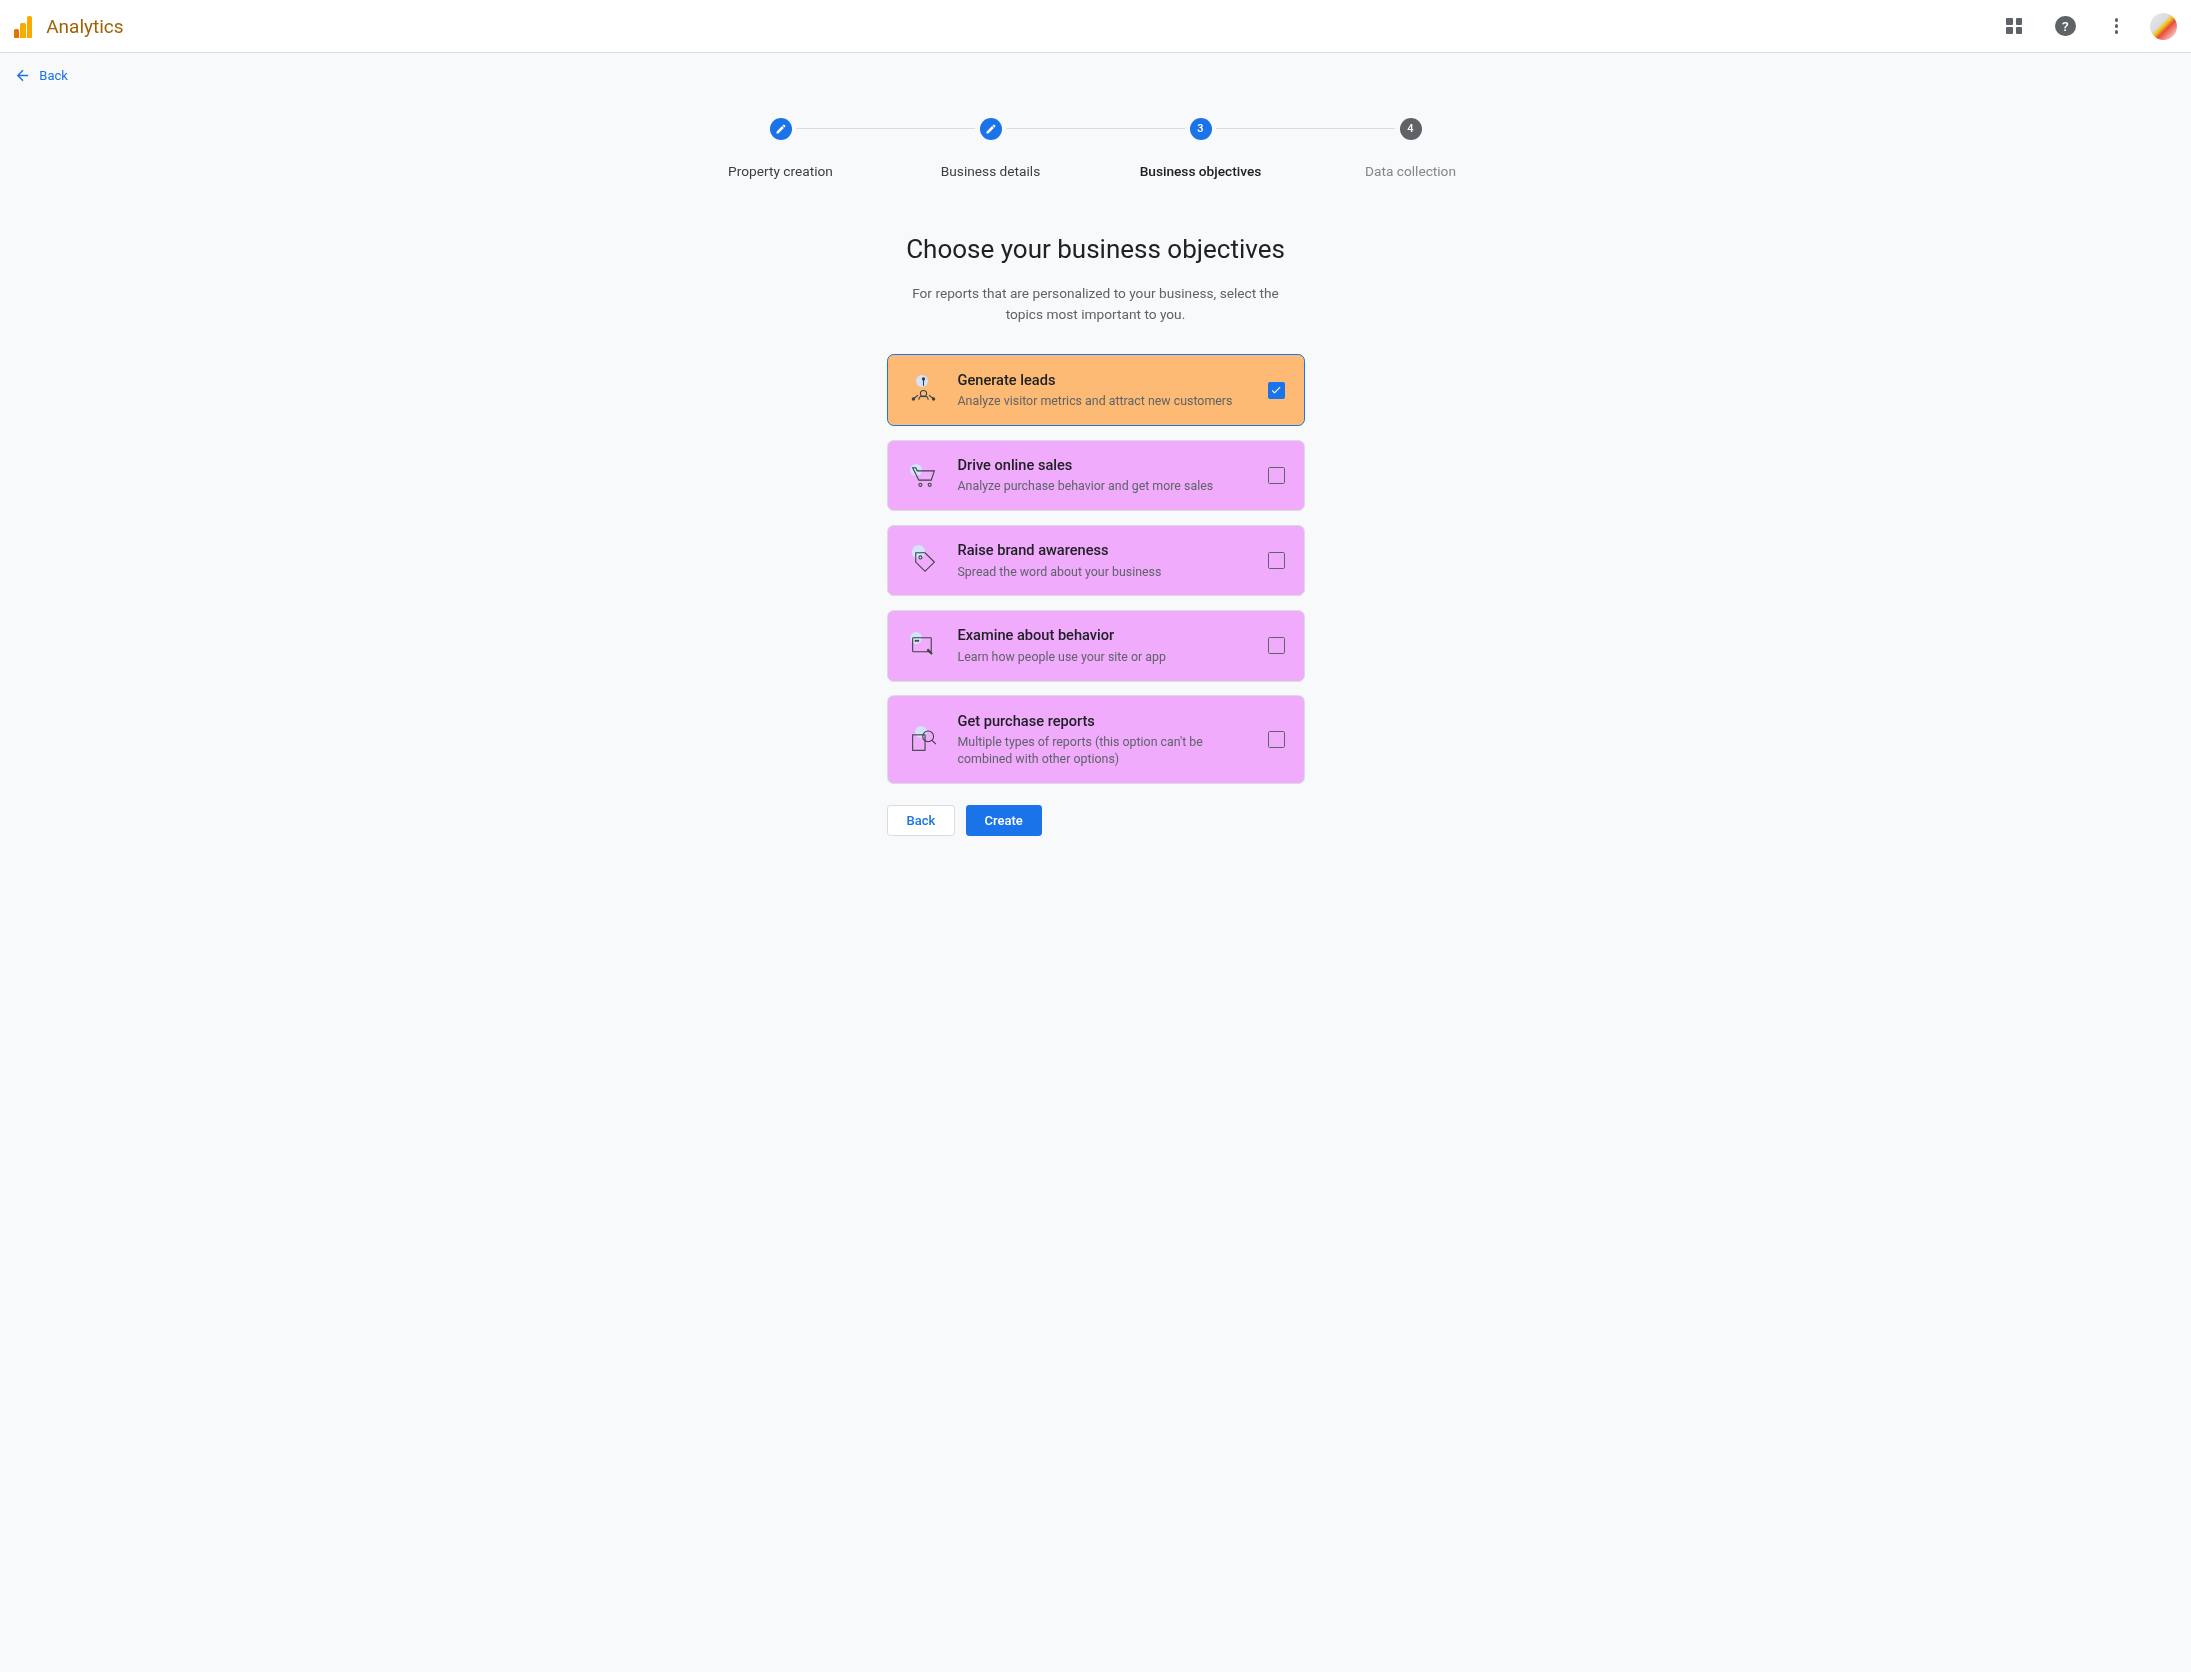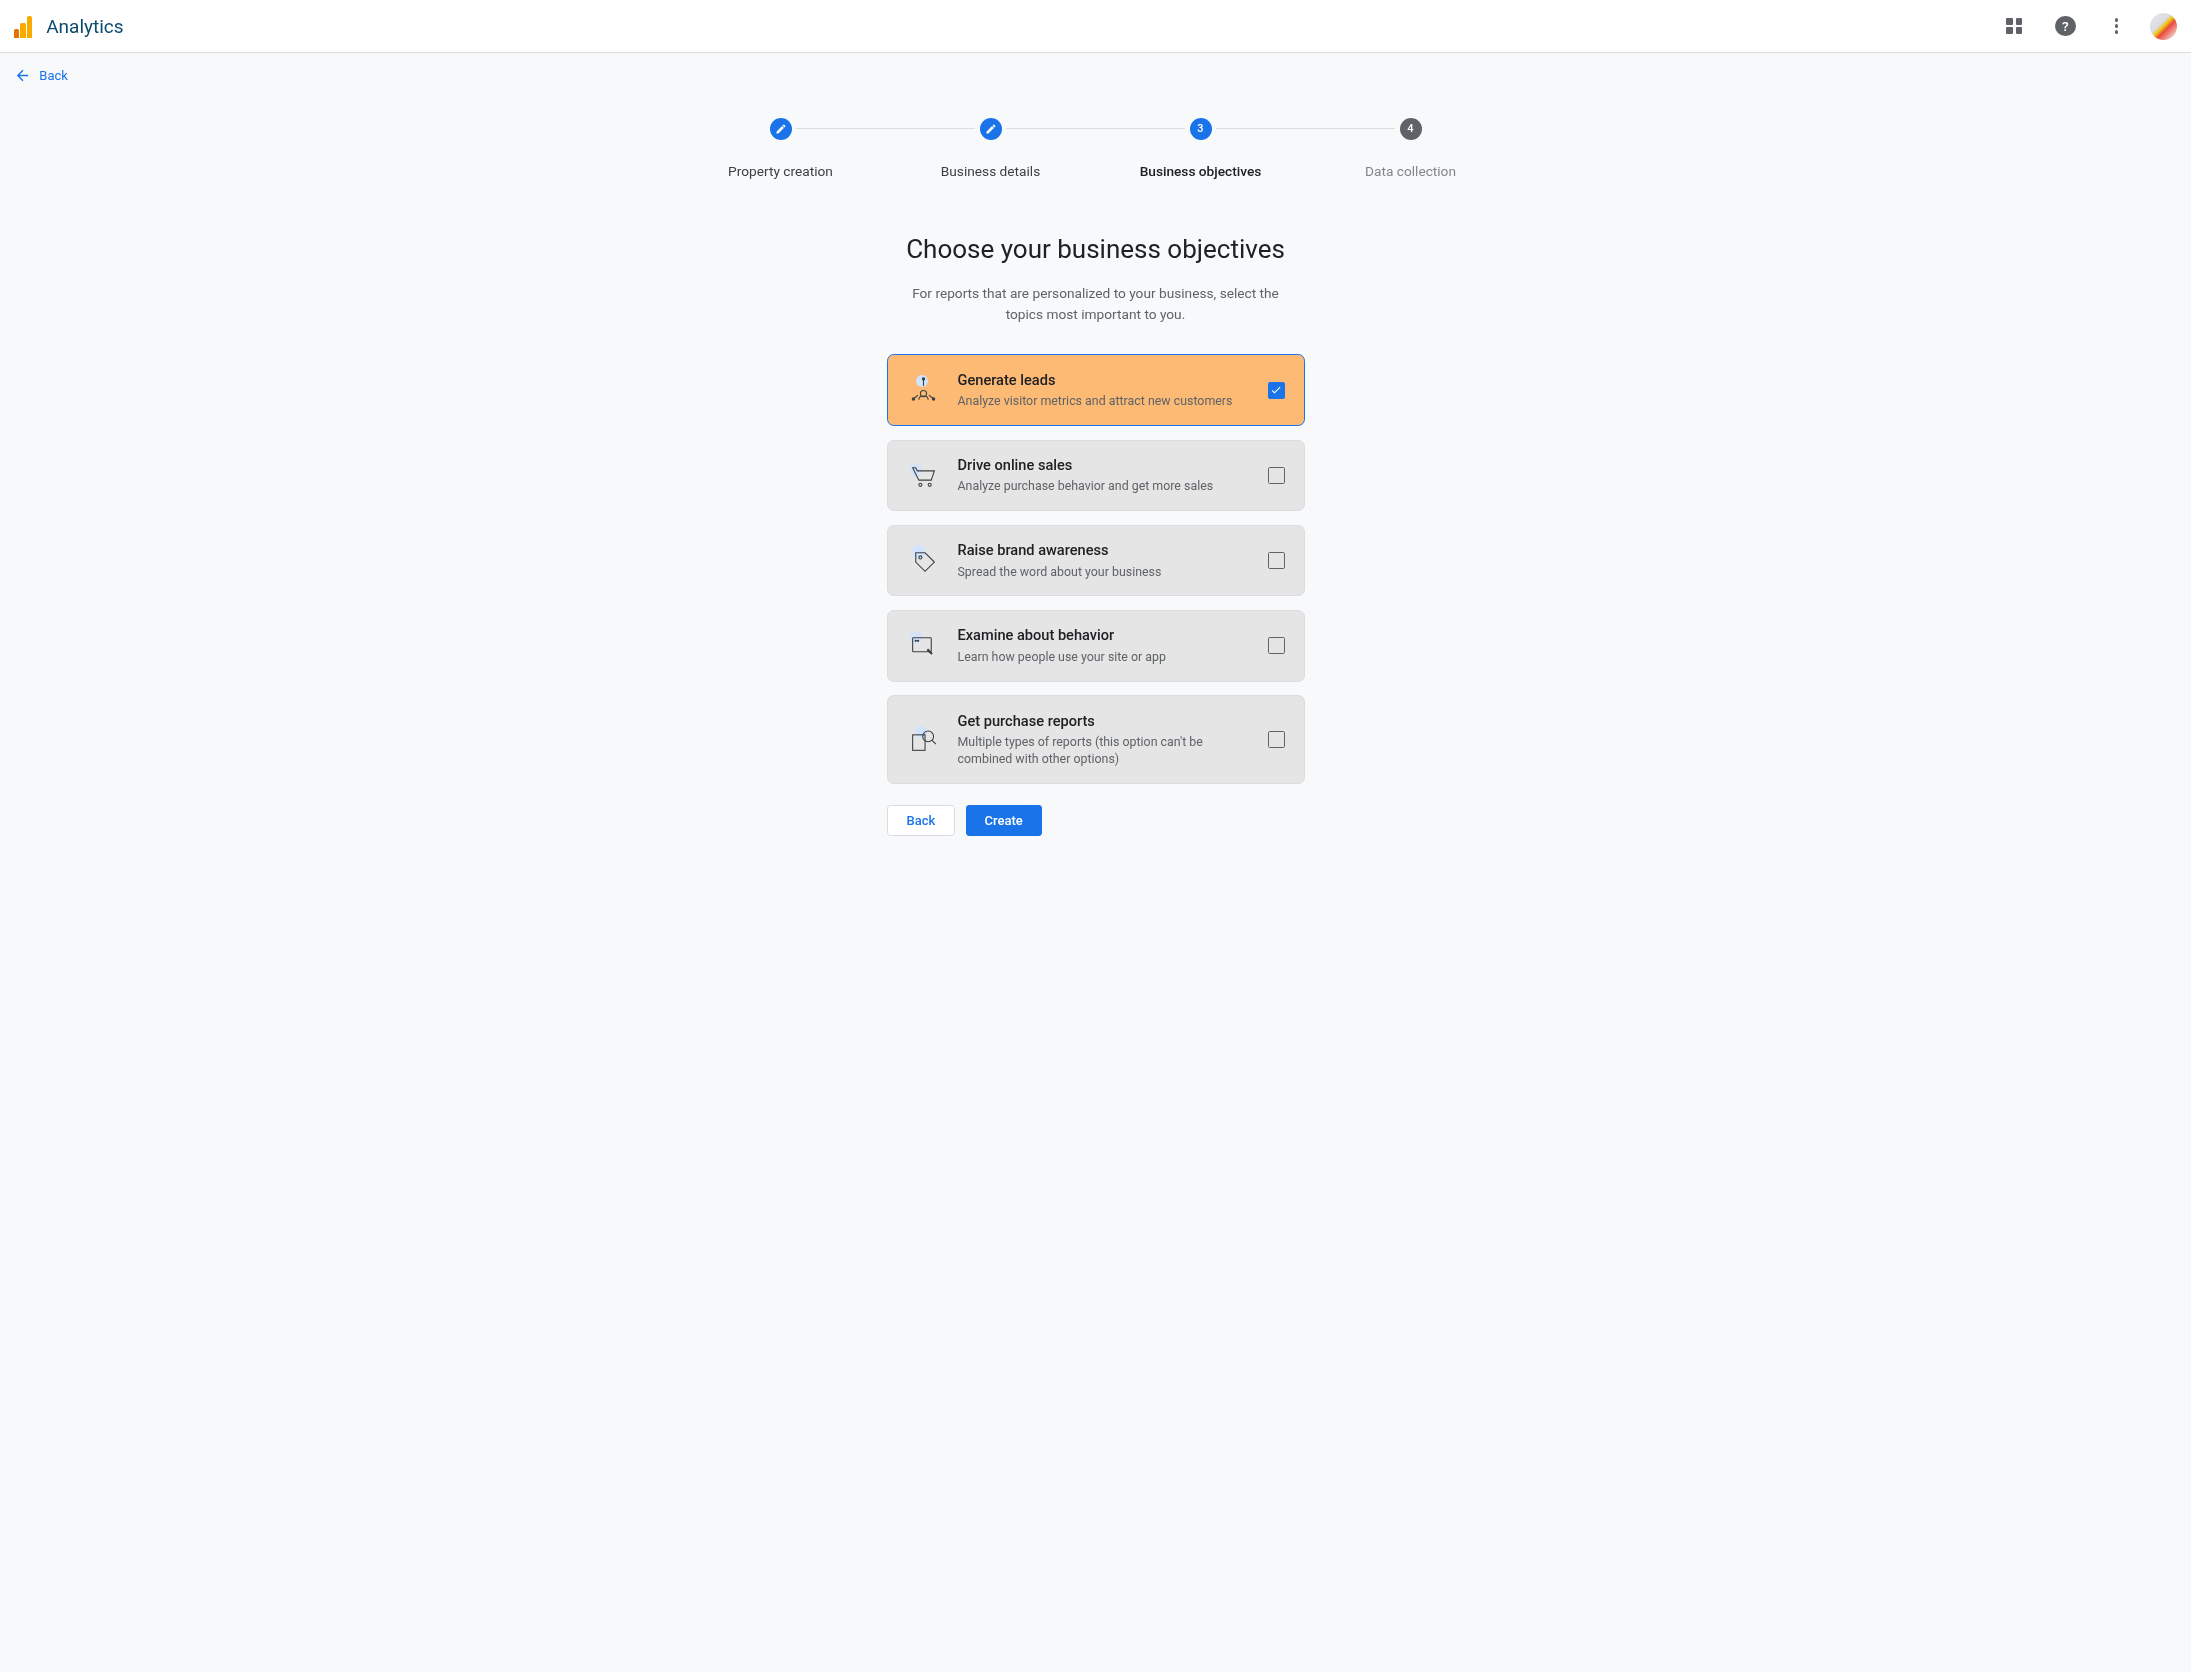--- a/index.html
+++ b/index.html
@@ -36,21 +36,21 @@
     .logo-bar {
       background: #f9ab00;
       border-radius: 1.7px 1.7px 0 0;
       width: 5.1px;
     }
     .logo-bar.b1{height: 8.6px; background:#e37400;}
     .logo-bar.b2{height: 15.4px; background:#f9ab00;}
     .logo-bar.b3{height: 22px; background:#f9ab00;}
     .product-name {
       font-size: 19px;
-      color: #0c4a6e;
+      color: #a16207;
       font-weight: 400;
     }
     .header-right {
       display: flex;
       align-items: center;
       gap: 17px;
     }
     .icon-btn {
       width: 34px;
       height: 34px;
@@ -197,21 +197,21 @@
     .options {
       max-width: 418px;
       margin: 29px auto 0;
       display: flex;
       flex-direction: column;
       gap: 13.7px;
     }
     .opt-card {
       border: 0.9px solid #dadce0;
       border-radius: 6.8px;
-      background: #e5e5e5;
+      background: #f0abfc;
       padding: 15.4px 19px;
       display: flex;
       align-items: center;
       gap: 17px;
       cursor: pointer;
     }
     .opt-card.selected {
       border: 1.3px solid #1a73e8;
       background: #fdba74;
     }

